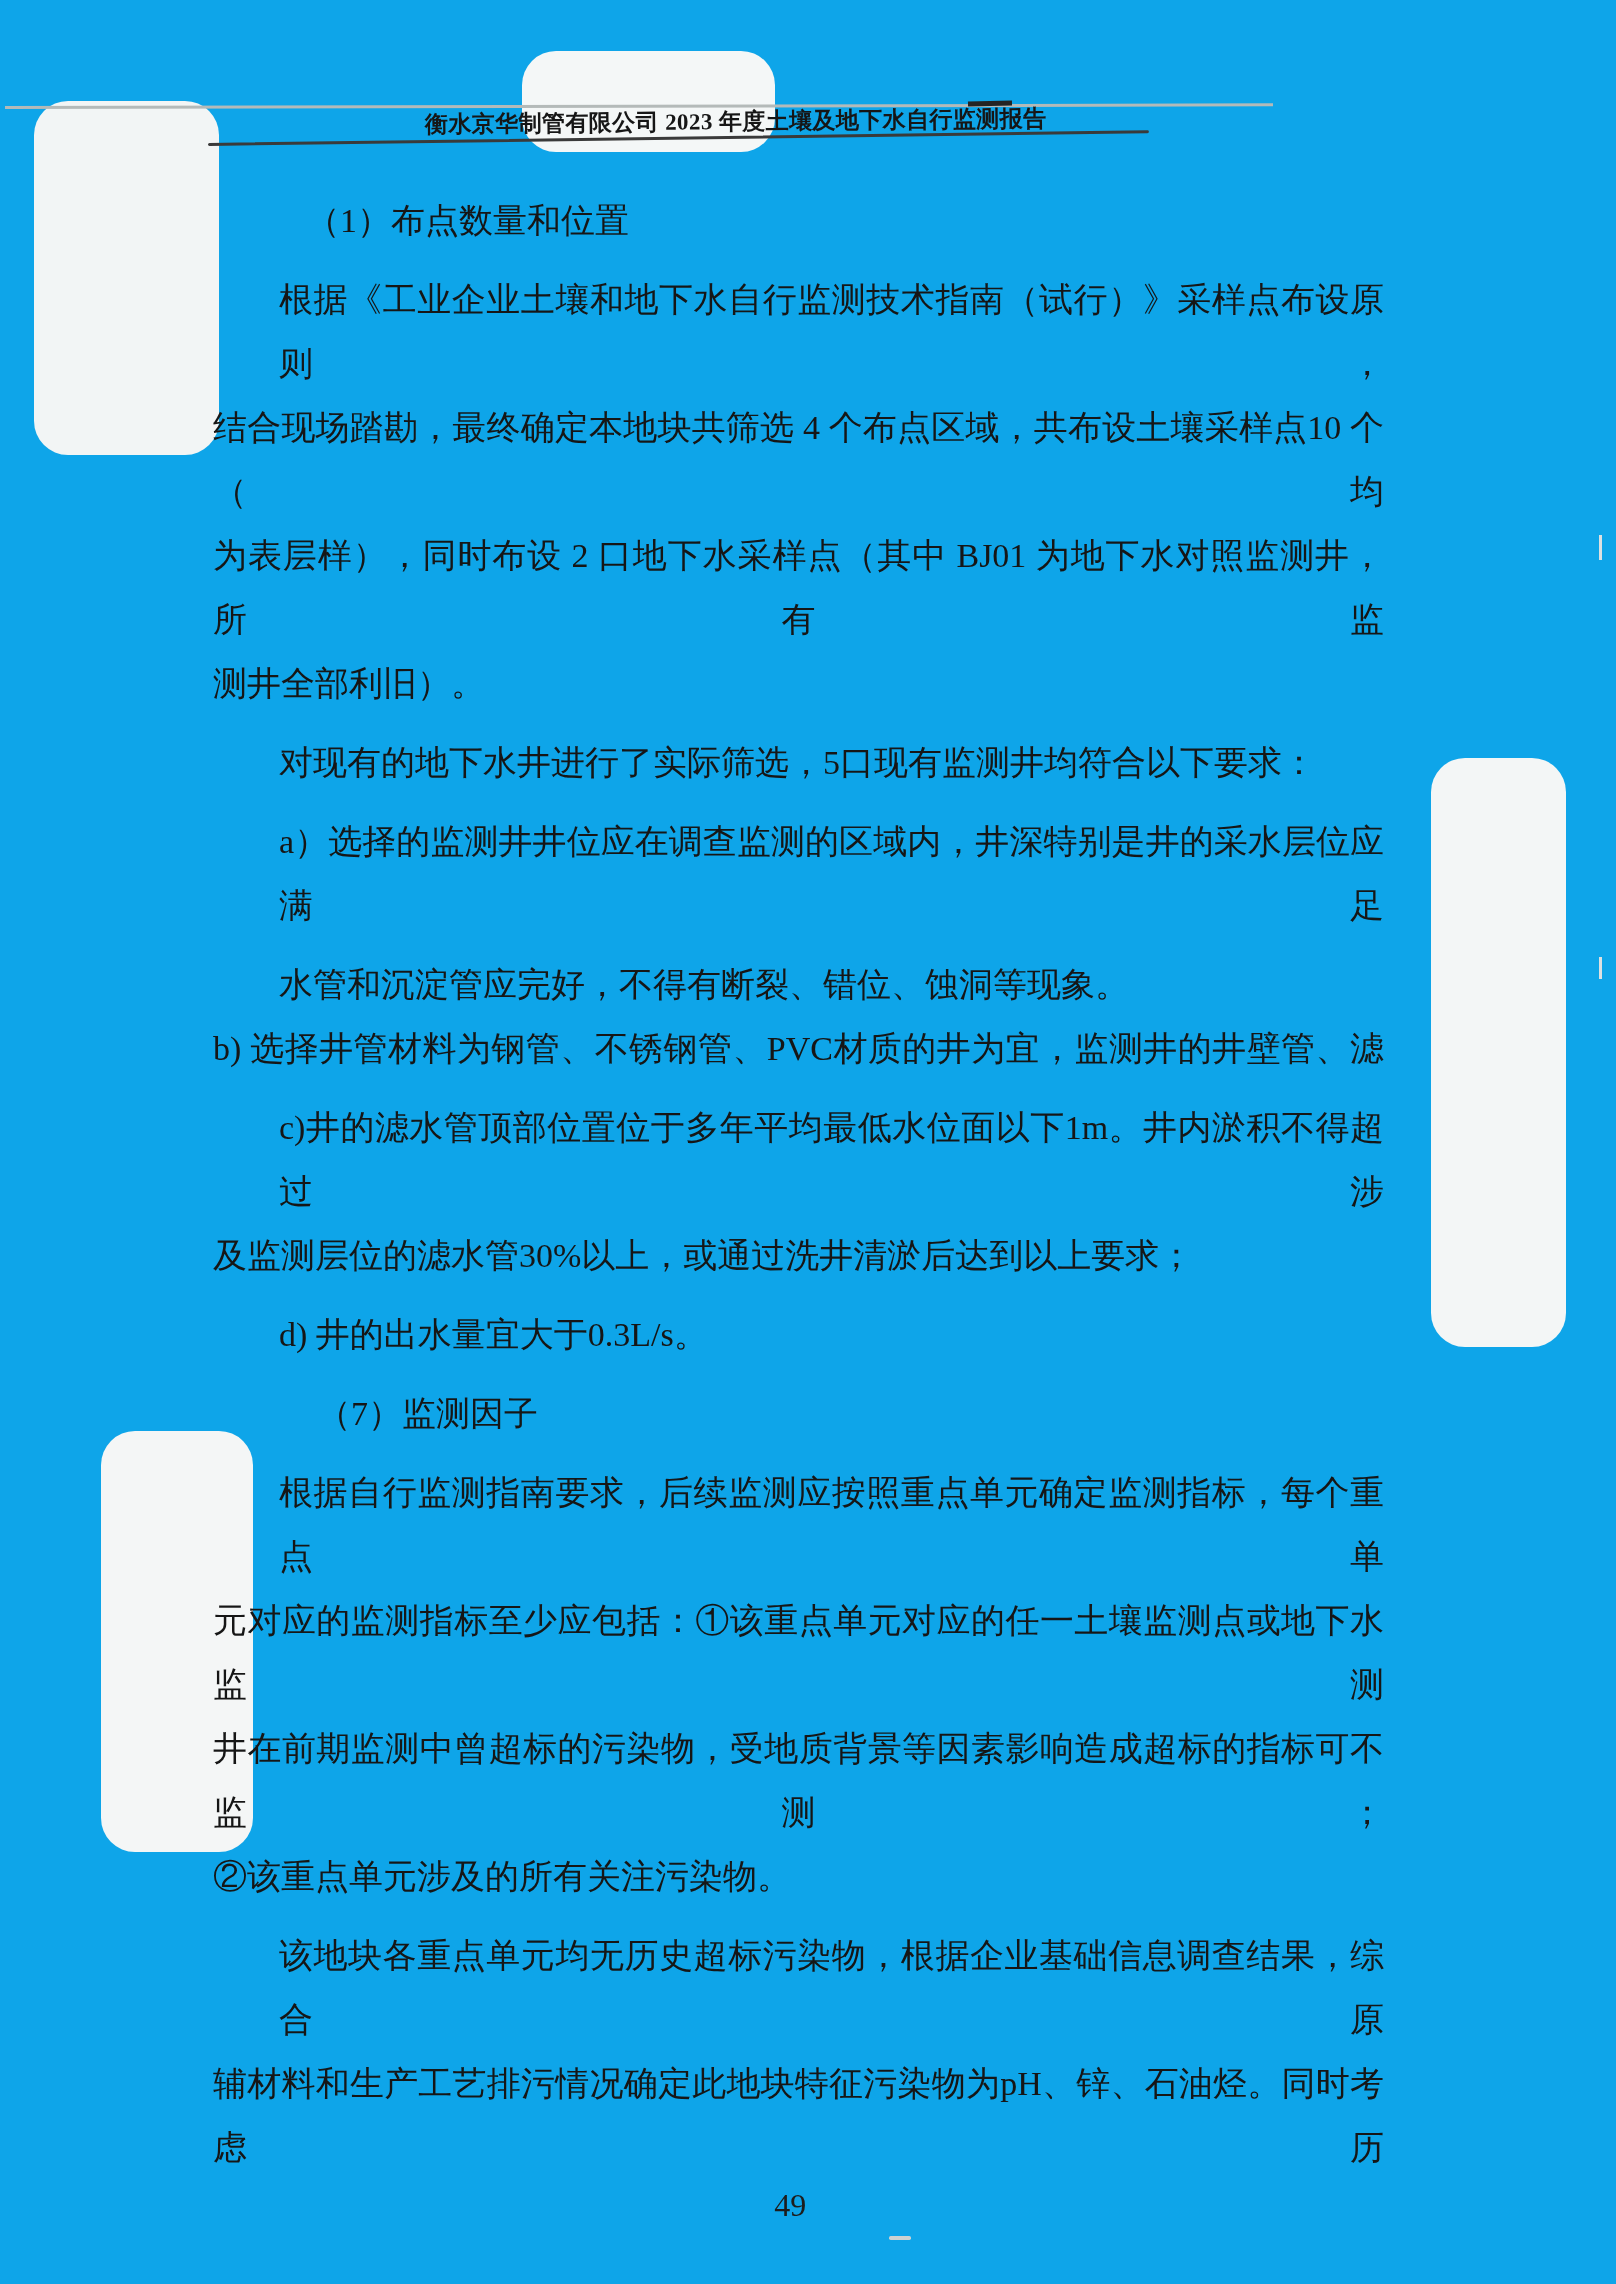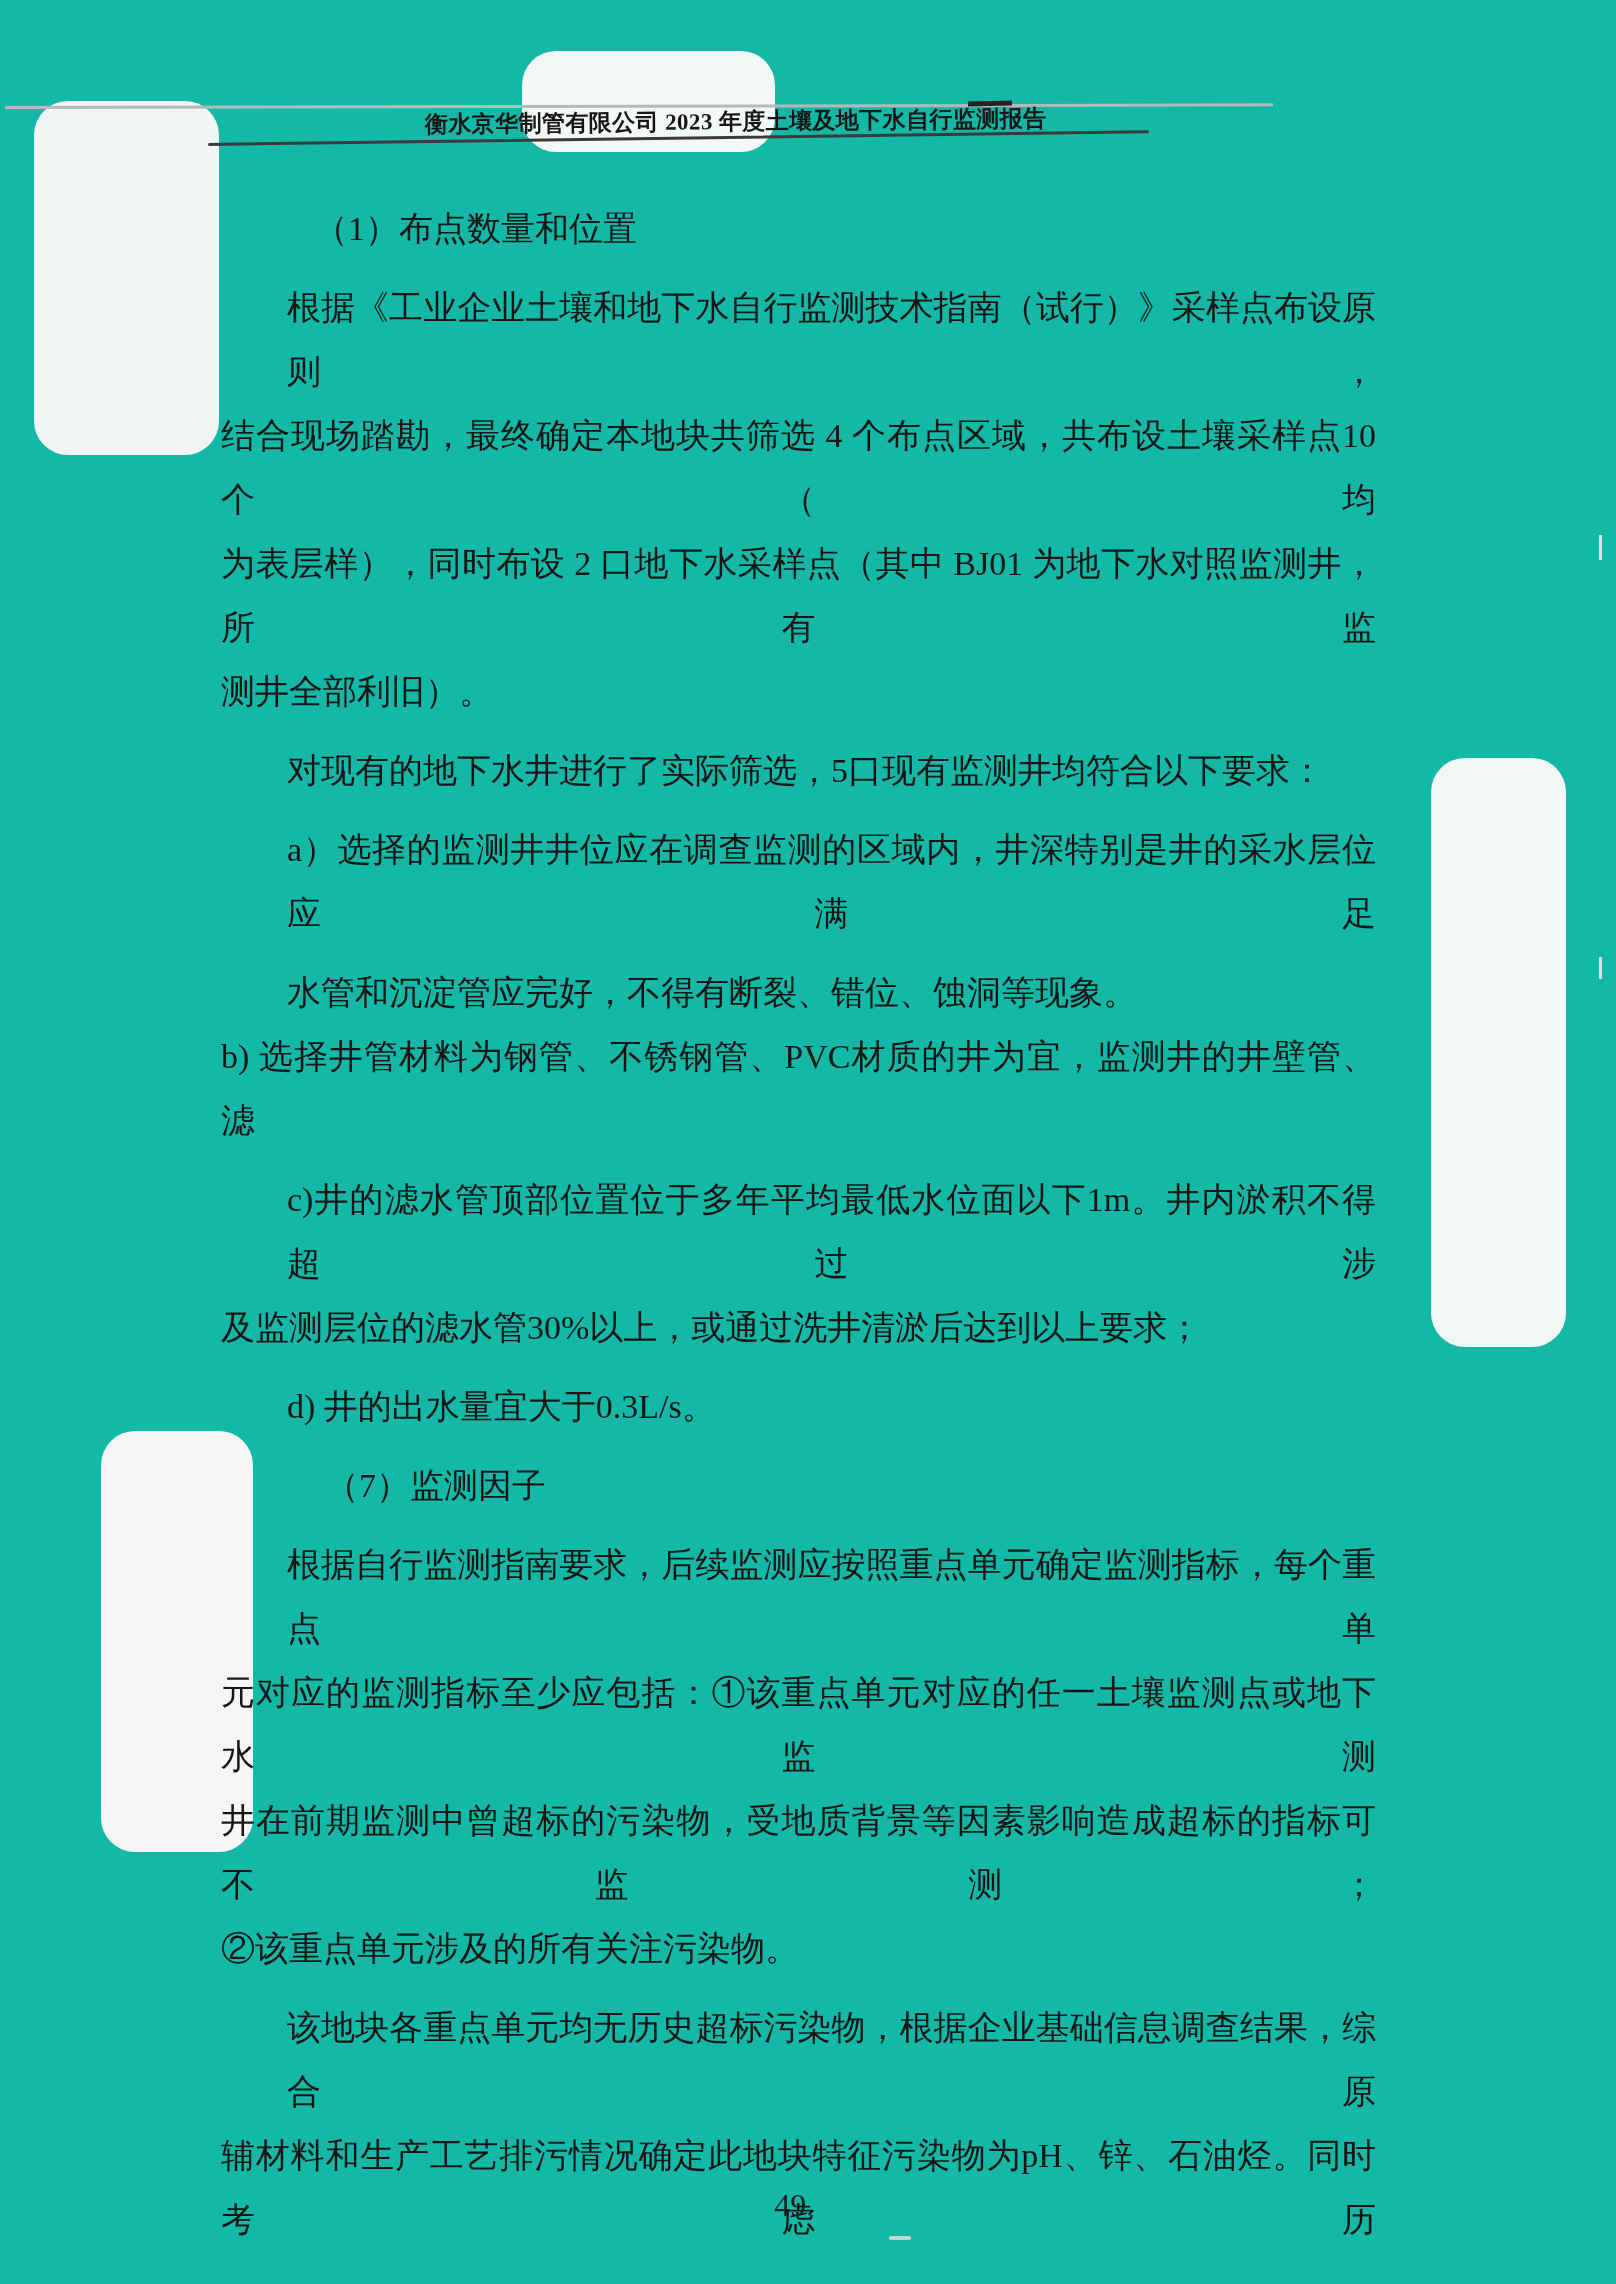--- a/index.html
+++ b/index.html
@@ -1,20 +1,20 @@
 <!DOCTYPE html>
 <html style="font-size:13.5px"><head>
 <meta charset="utf-8">
 <style>
   html,body{margin:0;padding:0;background:#e8e8e8;}
   .page{
     position:relative;
     width:1616px;
     height:2284px;
-    background:#14b8a6;
+    background:#0ea5e9;
     overflow:hidden;
     font-family:"Liberation Serif", serif;
   }
   
   .mottle{position:absolute;border-radius:34px;pointer-events:none;}
   .m1{left:34px;top:101px;width:185px;height:354px;background:#f2f5f5;}
   .m2{left:522px;top:51px;width:253px;height:101px;background:#f4f7f7;}
   .m3{left:101px;top:1431px;width:152px;height:421px;background:#f4f6f6;}
   .m4{left:1431px;top:758px;width:135px;height:589px;background:#f3f6f6;}
 
@@ -40,21 +40,21 @@
   }
 
   .content{
     position:absolute;
     left:213px;top:189px;
     width:1171px;
     font-size:34px;
     line-height:64px;
     color:#161616;
   }
-  .para{margin:8px;}
+  .para{margin:0;}
   .para + .para{margin-top:15px;}
   .line{white-space:nowrap;}
   .line.just{white-space:normal;text-align:justify;text-align-last:justify;}
   .para.body .line:first-child{padding-left:66px;}
   .para.heading .line:first-child{padding-left:93px;}
   .para.heading2 .line:first-child{padding-left:104px;}
 
   .footer{
     position:absolute;
     left:0;top:2187px;

